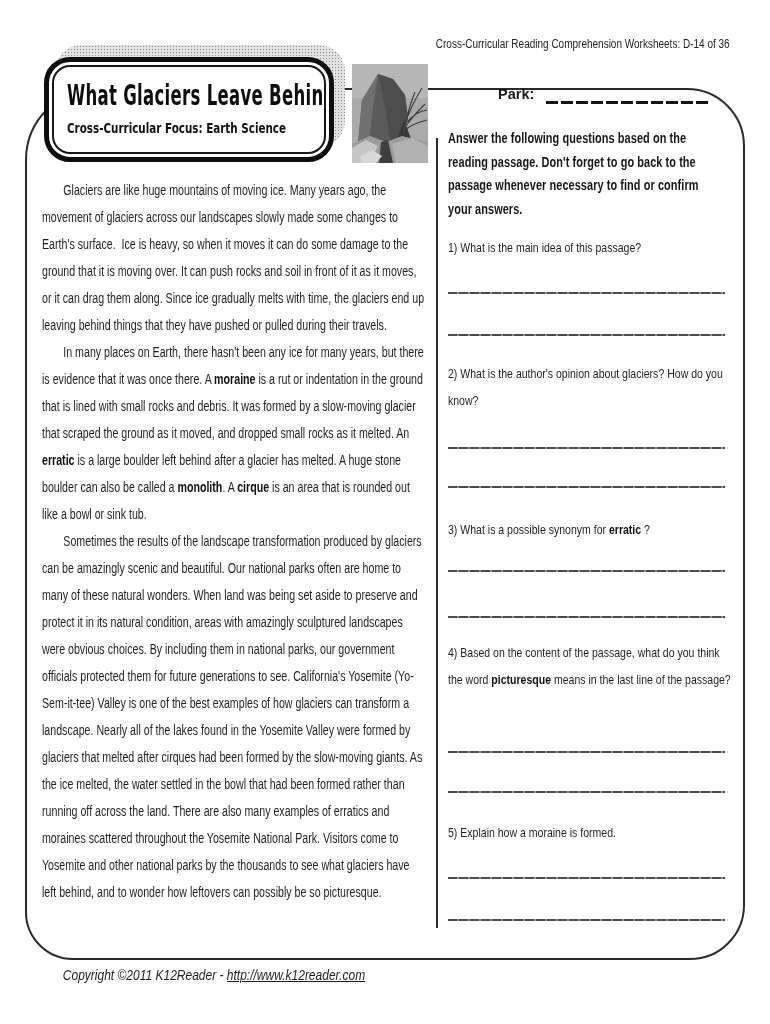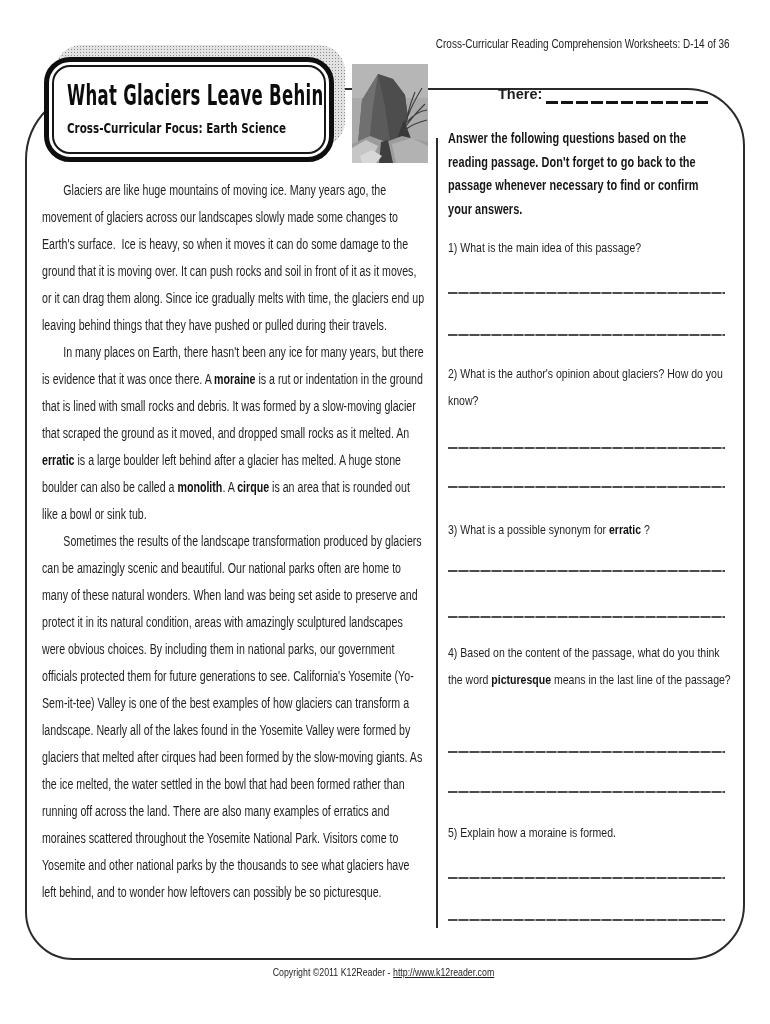--- a/index.html
+++ b/index.html
@@ -88,21 +88,21 @@
     transform:scaleX(0.78);transform-origin:0 0;
   }
   .q b, .passage b{font-weight:bold;color:#111;}
 
   .aline{
     left:448px;width:277px;height:2px;z-index:3;
     background:repeating-linear-gradient(90deg,#4c4c4c 0 9px,#979797 9px 11px);
   }
 
   
-  .footer{left:25px;top:966px;width:716px;text-align:center;font-size:11px;color:#1f1f1f;z-index:3;}
+  .footer{left:25px;top:966px;width:716px;text-align:left;font-size:15px;color:#1f1f1f;z-index:3;font-style:italic;}
   .footer-in{display:inline-block;transform:scaleX(0.80);white-space:nowrap;}
   .footer-in a{color:#1f1f1f;text-decoration:underline;}
 </style>
 </head>
 <body>
 
 <div class="abs hdr">Cross-Curricular Reading Comprehension Worksheets: D-14 of 36</div>
 
 <div class="abs frame"></div>
 
@@ -132,21 +132,21 @@
     <path d="M52,70 C54,55 58,40 63,28 M54,62 C60,53 67,46 73,40 M53,66 C59,61 67,58 75,56 M56,52 C59,43 64,34 70,24 M55,58 C62,50 68,47 75,46" stroke="#3c3c3c" stroke-width="1.1" fill="none"></path>
 
     <polygon points="0,80 18,72 34,78 50,72 76,78 76,99 0,99" fill="#9c9c9c"></polygon>
     <polygon points="0,84 14,76 26,82 18,99 0,99" fill="#c6c6c6"></polygon>
     <polygon points="40,80 60,74 76,82 76,99 44,99" fill="#b2b2b2"></polygon>
     <polygon points="29,78 36,76 41,99 27,99" fill="#3f3f3f"></polygon>
     <polygon points="8,92 20,86 30,92 24,99 10,99" fill="#d8d8d8"></polygon>
   </svg>
 </div>
 
-<div class="abs name-lbl">There:</div>
+<div class="abs name-lbl">Park:</div>
 <div class="abs name-line"></div>
 
 <div class="abs instr">Answer the following questions based on the reading passage. Don't forget to go back to the passage whenever necessary to find or confirm your answers.</div>
 
 <div class="abs passage">
   <p>Glaciers are like huge mountains of moving ice. Many years ago, the movement of glaciers across our landscapes slowly made some changes to Earth's surface.&nbsp; Ice is heavy, so when it moves it can do some damage to the ground that it is moving over. It can push rocks and soil in front of it as it moves, or it can drag them along. Since ice gradually melts with time, the glaciers end up leaving behind things that they have pushed or pulled during their travels.</p>
   <p>In many places on Earth, there hasn't been any ice for many years, but there is evidence that it was once there. A <b>moraine</b> is a rut or indentation in the ground that is lined with small rocks and debris. It was formed by a slow-moving glacier that scraped the ground as it moved, and dropped small rocks as it melted. An <b>erratic</b> is a large boulder left behind after a glacier has melted. A huge stone boulder can also be called a <b>monolith</b>. A <b>cirque</b> is an area that is rounded out like a bowl or sink tub.</p>
   <p>Sometimes the results of the landscape transformation produced by glaciers can be amazingly scenic and beautiful. Our national parks often are home to many of these natural wonders. When land was being set aside to preserve and protect it in its natural condition, areas with amazingly sculptured landscapes were obvious choices. By including them in national parks, our government officials protected them for future generations to see. California's Yosemite (Yo-Sem-it-tee) Valley is one of the best examples of how glaciers can transform a landscape. Nearly all of the lakes found in the Yosemite Valley were formed by glaciers that melted after cirques had been formed by the slow-moving giants. As the ice melted, the water settled in the bowl that had been formed rather than running off across the land. There are also many examples of erratics and moraines scattered throughout the Yosemite National Park. Visitors come to Yosemite and other national parks by the thousands to see what glaciers have left behind, and to wonder how leftovers can possibly be so picturesque.</p>
 </div>
 

